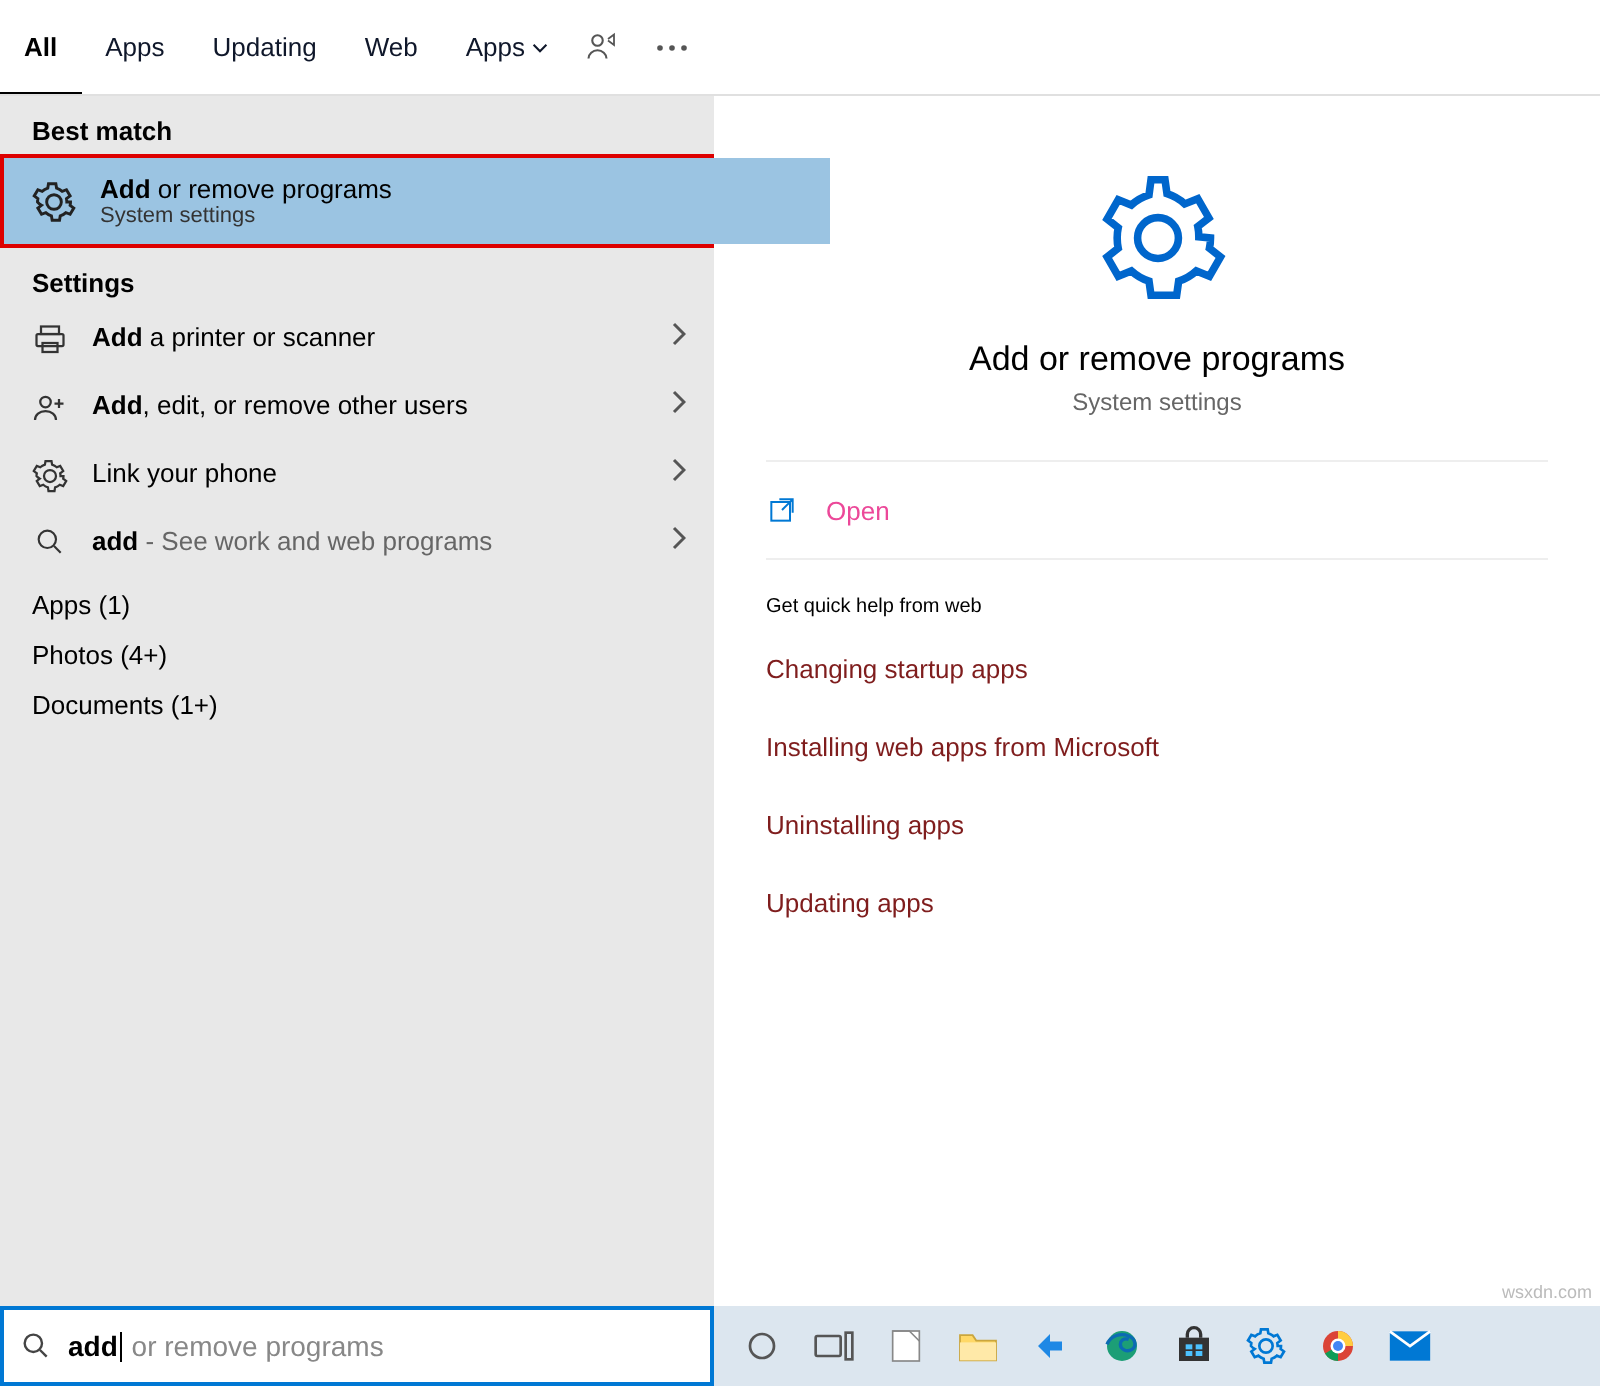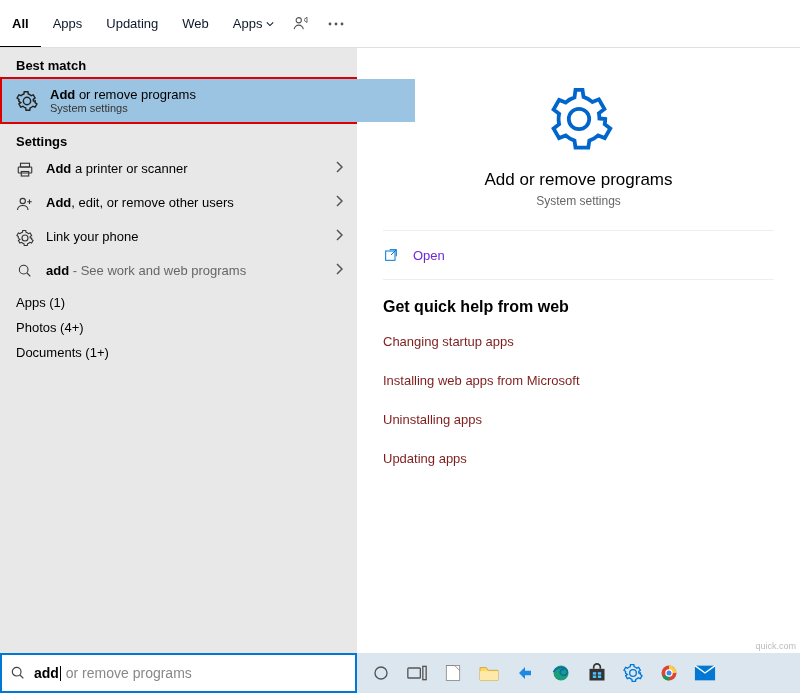--- a/index.html
+++ b/index.html
@@ -30,24 +30,24 @@
 .item-row .label { flex: 1; font-size: 13px; }
 .item-row .label .bold { font-weight: 700; }
 .item-row .chevron { color: #555; }
 .mini-label { padding: 8px 16px 2px 16px; font-size: 13px; }
 
 
 .detail-hero { margin: 16px 26px 0 26px; border-bottom: 1px solid #eee; padding: 20px 0 22px 0; display: flex; flex-direction: column; align-items: center; }
 .gear-big { width: 70px; height: 70px; color: #0066cc; }
 .detail-title { font-size: 17px; margin-top: 16px; }
 .detail-sub { font-size: 12px; color: #666; margin-top: 4px; }
-.open-row { margin: 0 26px; padding: 16px 0; border-bottom: 1px solid #eee; display: flex; align-items: center; color: #6d28d9; cursor: pointer; font-size: 13px; }
+.open-row { margin: 0 26px; padding: 16px 0; border-bottom: 1px solid #eee; display: flex; align-items: center; color: #ec4899; cursor: pointer; font-size: 13px; }
 .open-row svg { margin-right: 14px; color: #0078d4; }
 .webhelp { margin: 18px 26px 0 26px; }
-.webhelp-title { font-weight: 700; font-size: 16px; margin-bottom: 12px; }
+.webhelp-title { font-weight: 400; font-size: 10px; margin-bottom: 12px; }
 .webhelp-link { font-size: 13px; color: #7f1d1d; padding: 6px 0; cursor: pointer; margin-top: 12px; }
 
 
 .bottom { display: flex; height: 40px; }
 .search-bar { width: 357px; border: 2px solid #0078d4; background: #fff; display: flex; align-items: center; padding: 0 8px; }
 .search-bar svg { color: #444; margin-right: 8px; flex-shrink: 0; }
 .search-text { font-size: 14px; color: #888; }
 .search-text .typed { color: #000; font-weight: 600; }
 .caret { display: inline-block; width: 1px; height: 15px; background: #000; vertical-align: middle; margin: 0 1px; }
 .taskbar { flex: 1; background: #dce6ef; display: flex; align-items: center; padding: 0 6px; }
@@ -272,13 +272,13 @@
       </div>
     <div class="tb-icon">
         <svg width="22" height="18" viewBox="0 0 24 18">
           <rect x="1" y="1" width="22" height="16" fill="#0078d4"></rect>
           <path d="M1 1l11 8 11-8" fill="none" stroke="#fff" stroke-width="1.5"></path>
         </svg>
       </div>
   </div>
 </div>
 
-<div class="watermark">quick.com</div>
+<div class="watermark">wsxdn.com</div>
 
 </body></html>

